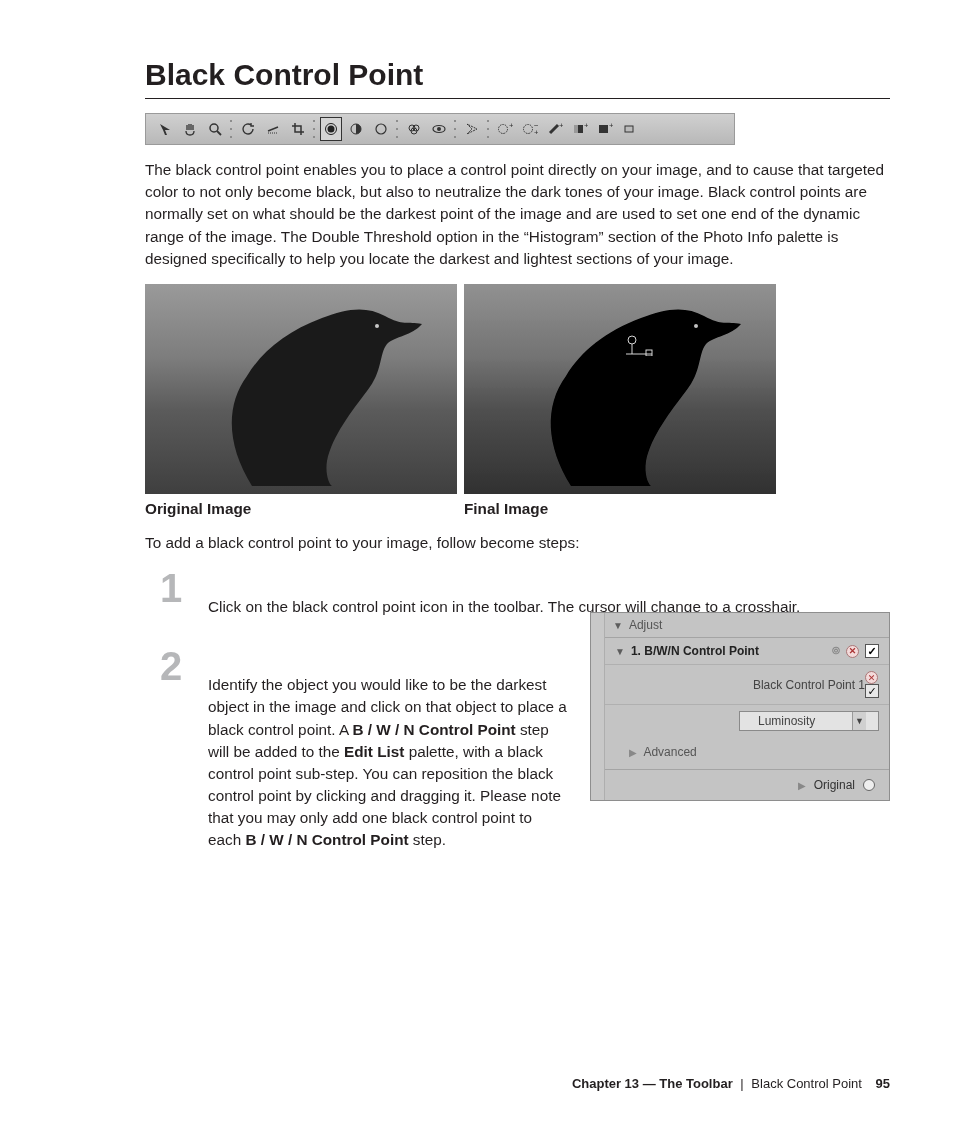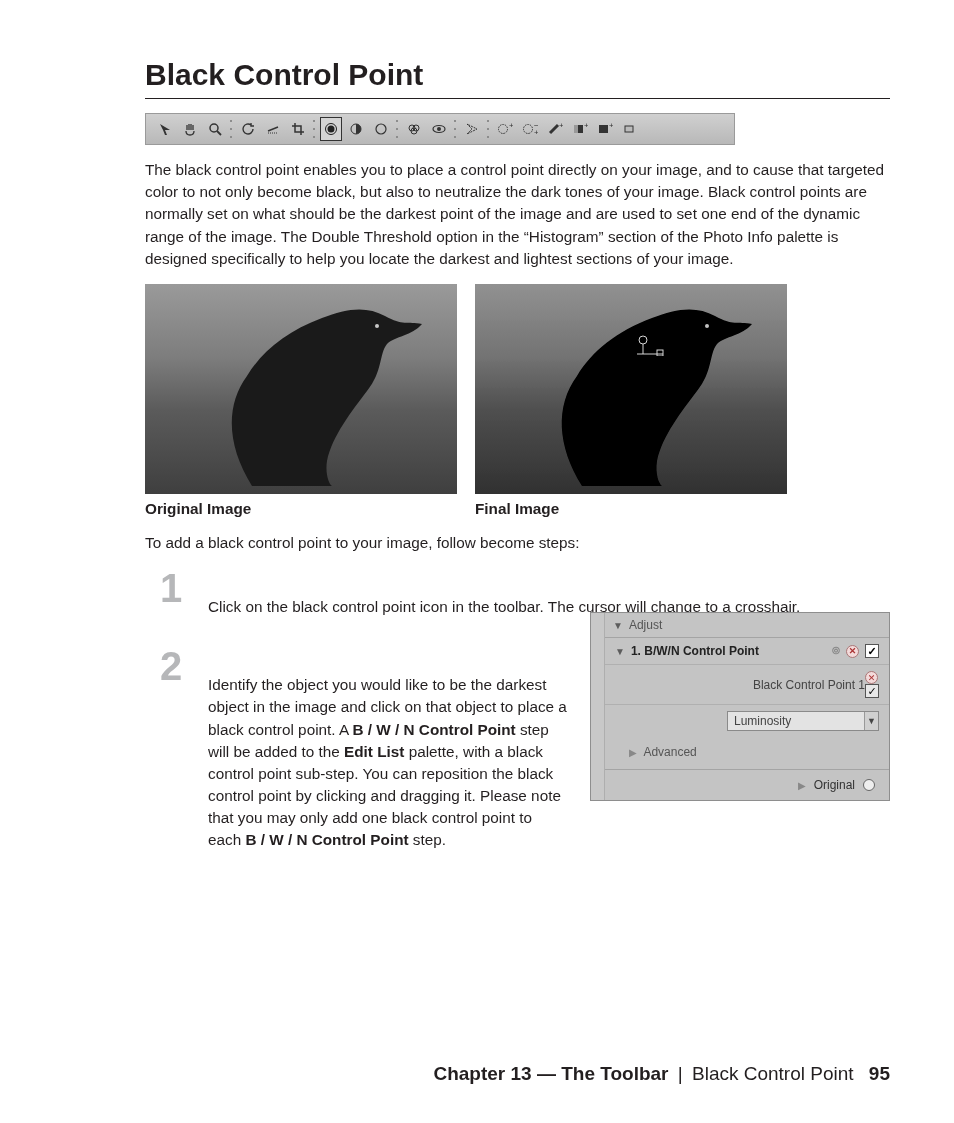--- a/index.html
+++ b/index.html
@@ -58,21 +58,21 @@
 
   
   .intro {
     font-size: 15.3px;
     line-height: 1.45;
     margin-bottom: 14px;
   }
   .intro b { font-weight: 400; }
 
   
-  .image-row { display: flex; gap: 18px; margin-bottom: 14px; }
+  .image-row { display: flex; gap: 7px; margin-bottom: 14px; }
   .image-card { width: 312px; }
   .bird-box {
     width: 312px; height: 210px;
     background: radial-gradient(ellipse 120px 90px at 60% 35%, #1b1b1b 0%, #2a2a2a 30%, transparent 31%),
                 linear-gradient(180deg,#9a9a9a 0%, #7d7d7d 35%, #5b5b5b 60%, #3f3f3f 100%);
     position: relative;
     overflow: hidden;
   }
   .bird-shape {
     position:absolute;
@@ -142,34 +142,34 @@
   .x-icon {
     width:13px; height:13px; border-radius:50%;
     border:1px solid #a77;
     display:flex; align-items:center; justify-content:center;
     font-size:9px; color:#a33; background:#f3dada;
   }
   .pal-sub { padding:6px 10px 6px 24px; display:flex; align-items:center; justify-content:flex-end; border-bottom:1px solid #b0b0b0; color:#444;}
   .select {
     display:flex; align-items:center;
     border:1px solid #8a8a8a; background:#e3e3e3;
-    height:20px; padding:0 6px; width:152px;
+    height:20px; padding:0 18px; width:140px;
     justify-content:space-between; font-size:12px;
   }
   .select .dd { width:14px; height:18px; background:#d0d0d0; border-left:1px solid #999;
     display:flex; align-items:center; justify-content:center; font-size:9px; margin-right:-6px;}
   .pal-advanced { padding:8px 20px 10px 24px; color:#555; border-bottom:1px solid #a4a4a4;}
   .pal-opacity { display:flex; justify-content:flex-end; align-items:center; gap:8px; padding:8px 14px; font-size:12px;}
   .radio { width:12px; height:12px; border:1px solid #666; border-radius:50%; background:#eee;}
 
   
   .footer {
     position:absolute;
-    bottom:38px; right:64px;
-    font-size:19px;
+    bottom:32px; right:64px;
+    font-size:13px;
   }
   .footer .chap { font-weight:700; }
   .footer .sep { font-weight:400; margin:0 4px;}
   .footer .pg { font-weight:700; margin-left:10px;}
 </style>
 </head>
 <body>
 
 <h1 class="page-title">Black Control Point</h1>
 

